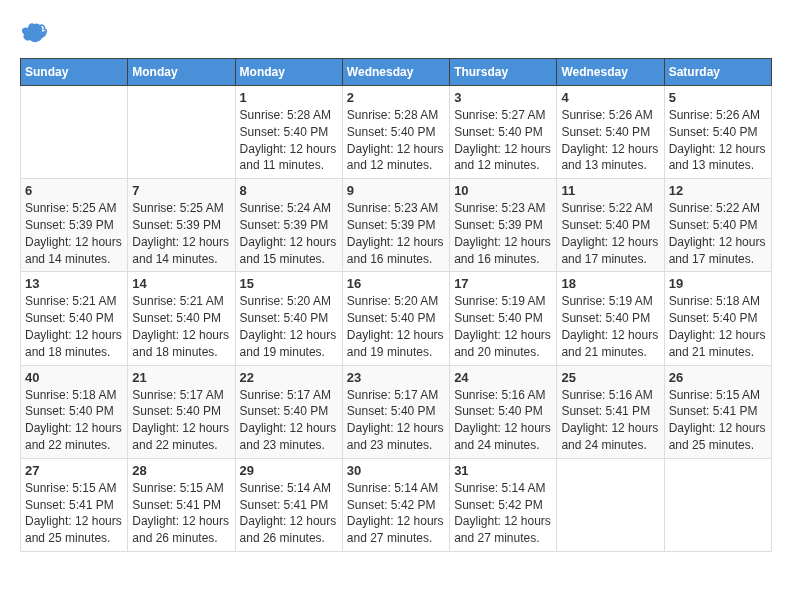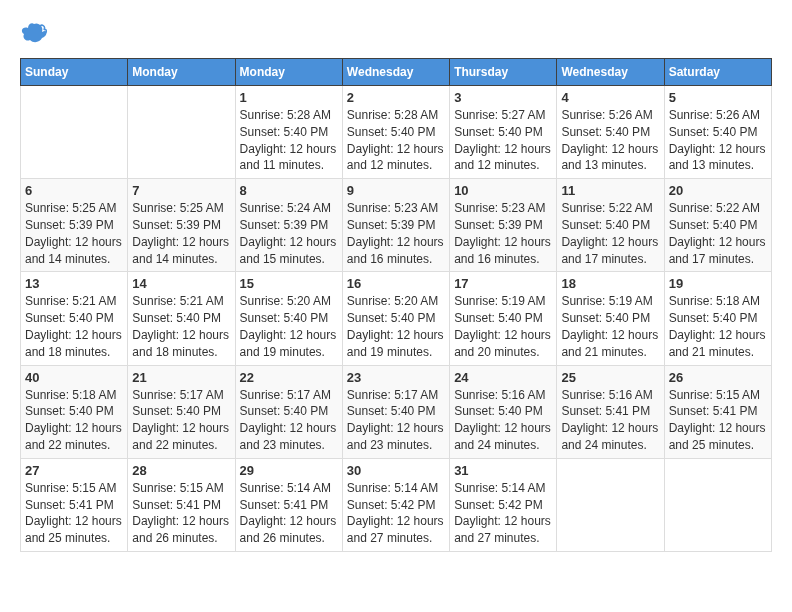--- a/index.html
+++ b/index.html
@@ -194,21 +194,21 @@
 Sunset: 5:39 PM
 Daylight: 12 hours and 16 minutes.</div>
         </td>
         <td>
           <span class="day-number">11</span>
           <div class="day-info" style="white-space: pre-line;">Sunrise: 5:22 AM
 Sunset: 5:40 PM
 Daylight: 12 hours and 17 minutes.</div>
         </td>
         <td>
-          <span class="day-number">20</span>
+          <span class="day-number">12</span>
           <div class="day-info" style="white-space: pre-line;">Sunrise: 5:22 AM
 Sunset: 5:40 PM
 Daylight: 12 hours and 17 minutes.</div>
         </td>
       </tr>
       <tr>
         <td>
           <span class="day-number">13</span>
           <div class="day-info" style="white-space: pre-line;">Sunrise: 5:21 AM
 Sunset: 5:40 PM

